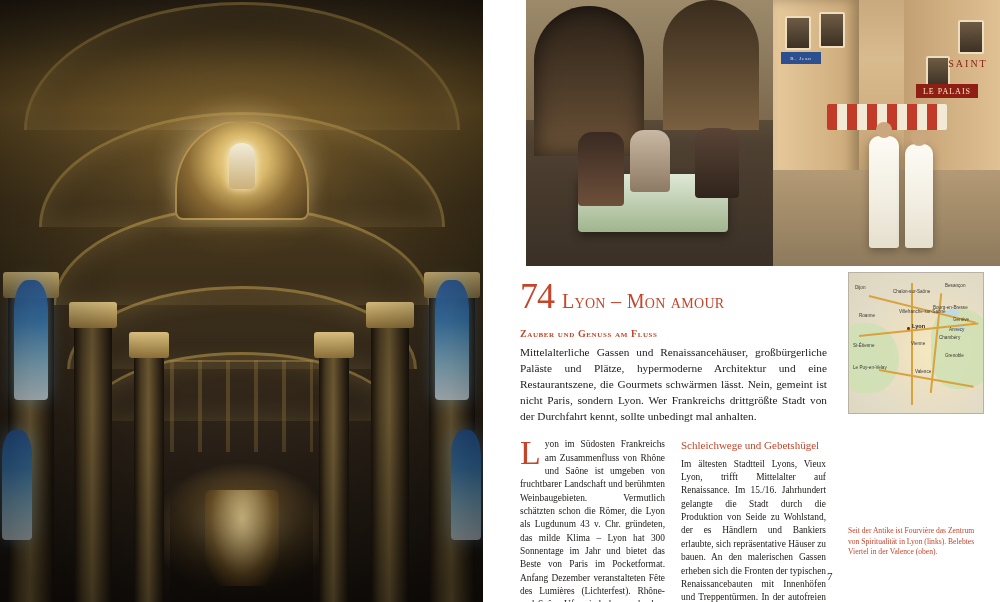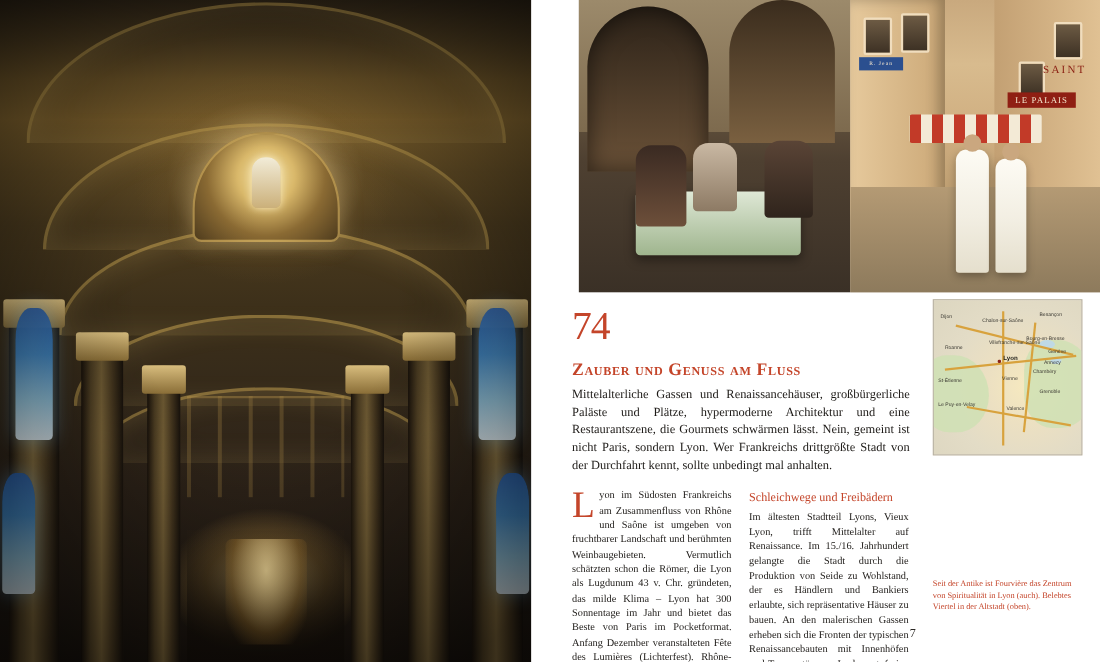--- a/index.html
+++ b/index.html
@@ -290,21 +290,21 @@
     letter-spacing: -1px;
   }
   .chapter-title {
     font-size: 20px;
     font-variant: small-caps;
     letter-spacing: 0.3px;
   }
   .kicker {
     margin-top: 14px;
     color: #c4452a;
-    font-size: 16px;
+    font-size: 10px;
     font-variant: small-caps;
     letter-spacing: 0.6px;
     font-weight: bold;
   }
   .lead {
     margin-top: 5px;
     font-size: 11.3px;
     line-height: 1.42;
     color: #1d1a17;
     text-align: justify;
@@ -491,32 +491,33 @@
         <div class="ps-walker pw2">
           <div class="pw-head"></div>
         </div>
       </div>
     </div>
 
     <div class="article" style="left:37px;">
 
       <div class="chapter-line">
         <span class="chapter-num">74</span>
+        <span class="chapter-title">Lyon – Mon amour</span>
       </div>
 
       <div class="kicker">Zauber und Genuss am Fluss</div>
 
       <div class="lead">Mittelalterliche Gassen und Renaissancehäuser, großbürgerliche Paläste und Plätze, hypermoderne Architektur und eine Restaurantszene, die Gourmets schwärmen lässt. Nein, gemeint ist nicht Paris, sondern Lyon. Wer Frankreichs drittgrößte Stadt von der Durchfahrt kennt, sollte unbedingt mal anhalten.</div>
 
       <div class="cols">
         <div class="col">
           <p class="dropcap-para">Lyon im Südosten Frankreichs am Zusammenfluss von Rhône und Saône ist umgeben von fruchtbarer Landschaft und berühmten Weinbaugebieten. Vermutlich schätzten schon die Römer, die Lyon als Lugdunum 43 v. Chr. gründeten, das milde Klima – Lyon hat 300 Sonnentage im Jahr und bietet das Beste von Paris im Pocketformat. Anfang Dezember veranstalteten Fête des Lumières (Lichterfest). Rhône- und Saône-Ufer sind aber auch ohne Beleuchtung mit kilometerlangen Radwegen und Promenaden, Freibädern, Parks und Restaurantschiffen ein Erlebnis.</p>
         </div>
         <div class="col">
-          <div class="subhead">Schleichwege und Freibädern</div>
+          <div class="subhead">Schleichwege und Gebetshügel</div>
           <p>Im ältesten Stadtteil Lyons, Vieux Lyon, trifft Mittelalter auf Renaissance. Im 15./16. Jahrhundert gelangte die Stadt durch die Produktion von Seide zu Wohlstand, der es Händlern und Bankiers erlaubte, sich repräsentative Häuser zu bauen. An den malerischen Gassen erheben sich die Fronten der typischen Renaissancebauten mit Innenhöfen und Treppentürmen. In der autofreien Altstadtviertel lässt man sich gerne treiben, vorbei an den unzähligen Lädchen, Restaurants und Designerboutiquen und stößt dabei irgendwann auf eine geöffnete Tür, einen Durchgang in einen versteckten Innenhof.</p>
         </div>
       </div>
     </div>
 
     <div class="map-box" style="left:365px;">
       <div class="map-bg"></div>
 
       <div class="map-green" style="left:-10px; top:50px; width:60px; height:70px;"></div>
       <div class="map-green" style="right:-12px; top:36px; width:64px; height:80px;"></div>
@@ -541,18 +542,18 @@
       <div class="map-city" style="left:104px; top:44px;">Genève</div>
       <div class="map-city" style="left:4px; top:70px;">St-Étienne</div>
       <div class="map-city" style="left:62px; top:68px;">Vienne</div>
       <div class="map-city" style="left:90px; top:62px;">Chambéry</div>
       <div class="map-city" style="left:100px; top:54px;">Annecy</div>
       <div class="map-city" style="left:96px; top:80px;">Grenoble</div>
       <div class="map-city" style="left:66px; top:96px;">Valence</div>
       <div class="map-city" style="left:4px; top:92px;">Le Puy-en-Velay</div>
     </div>
 
-    <div class="caption" style="left:365px;">Seit der Antike ist Fourvière das Zentrum von Spiritualität in Lyon (auch). Belebtes Viertel in der Altstadt (oben).</div>
+    <div class="caption" style="left:365px;">Seit der Antike ist Fourvière das Zentrum von Spiritualität in Lyon (links). Belebtes Viertel in der Valence (oben).</div>
 
     <div class="folio" style="left:344px;">7</div>
   </div>
 
 </div>
 
 </body></html>

